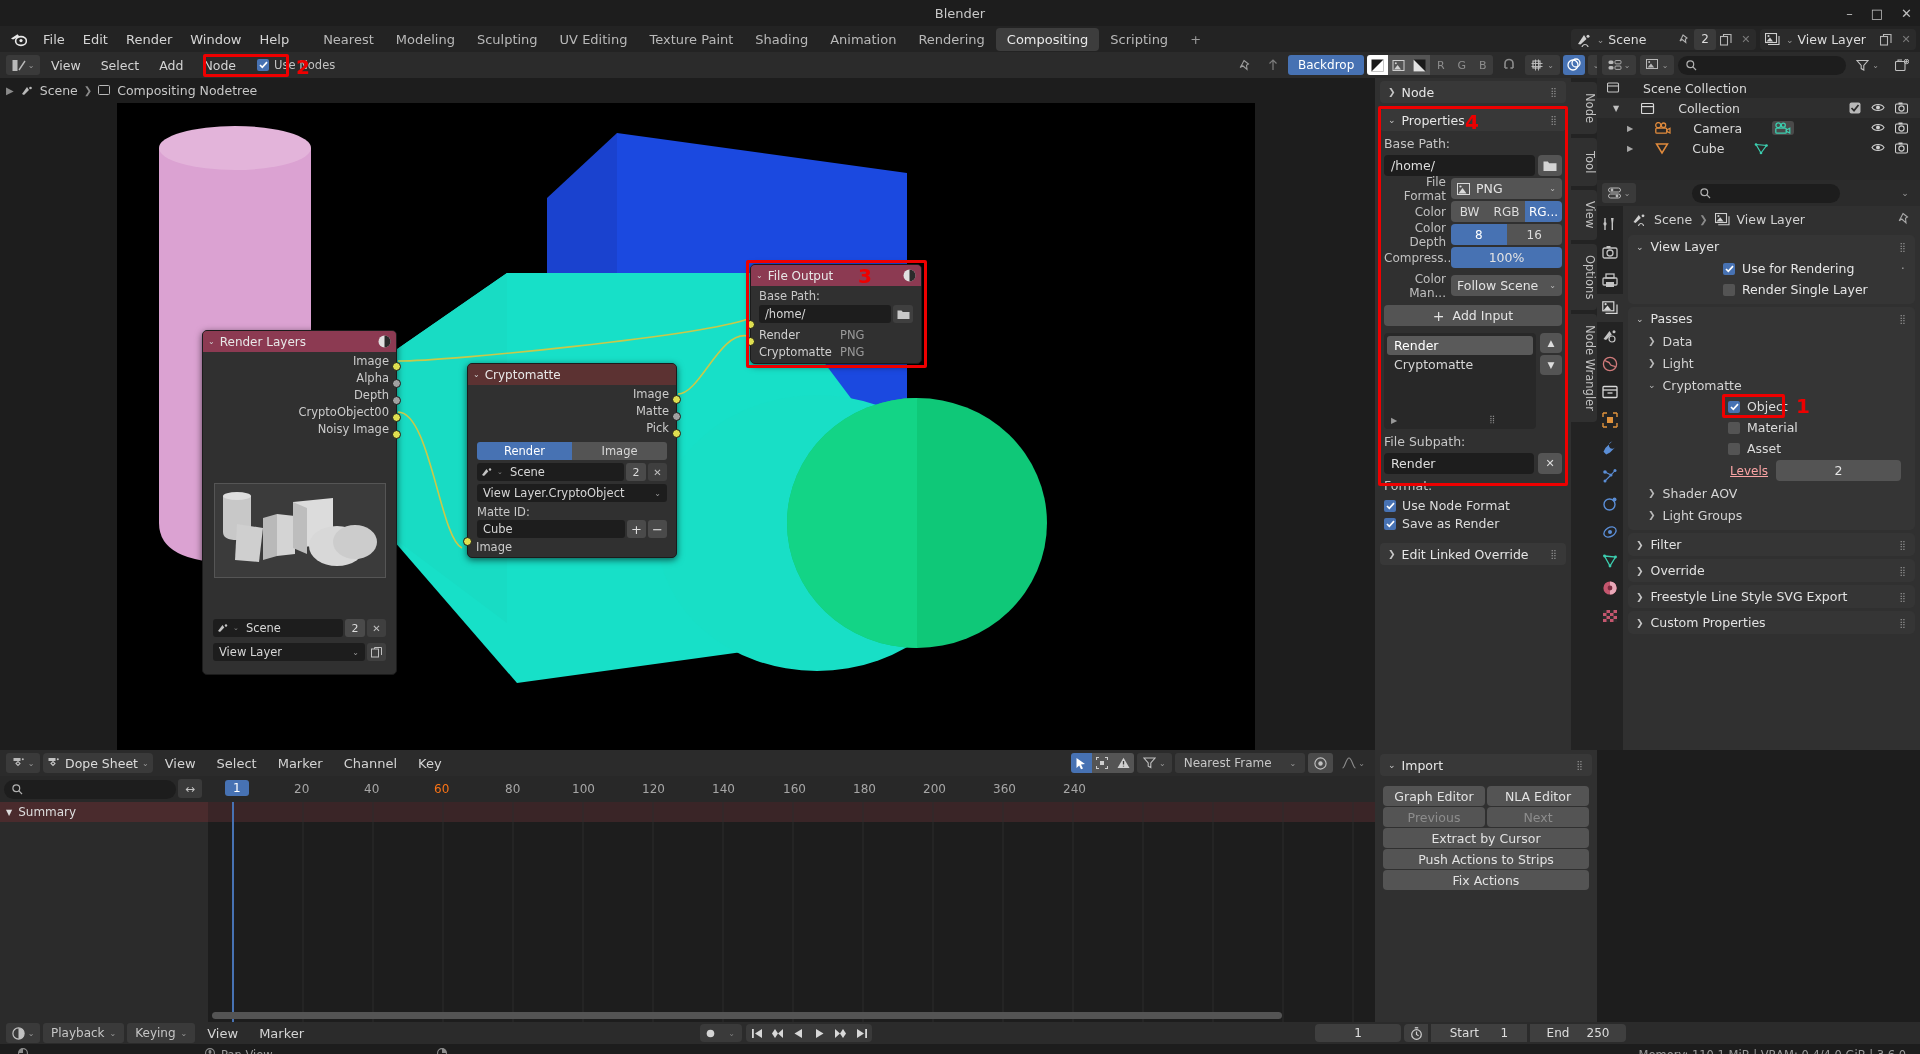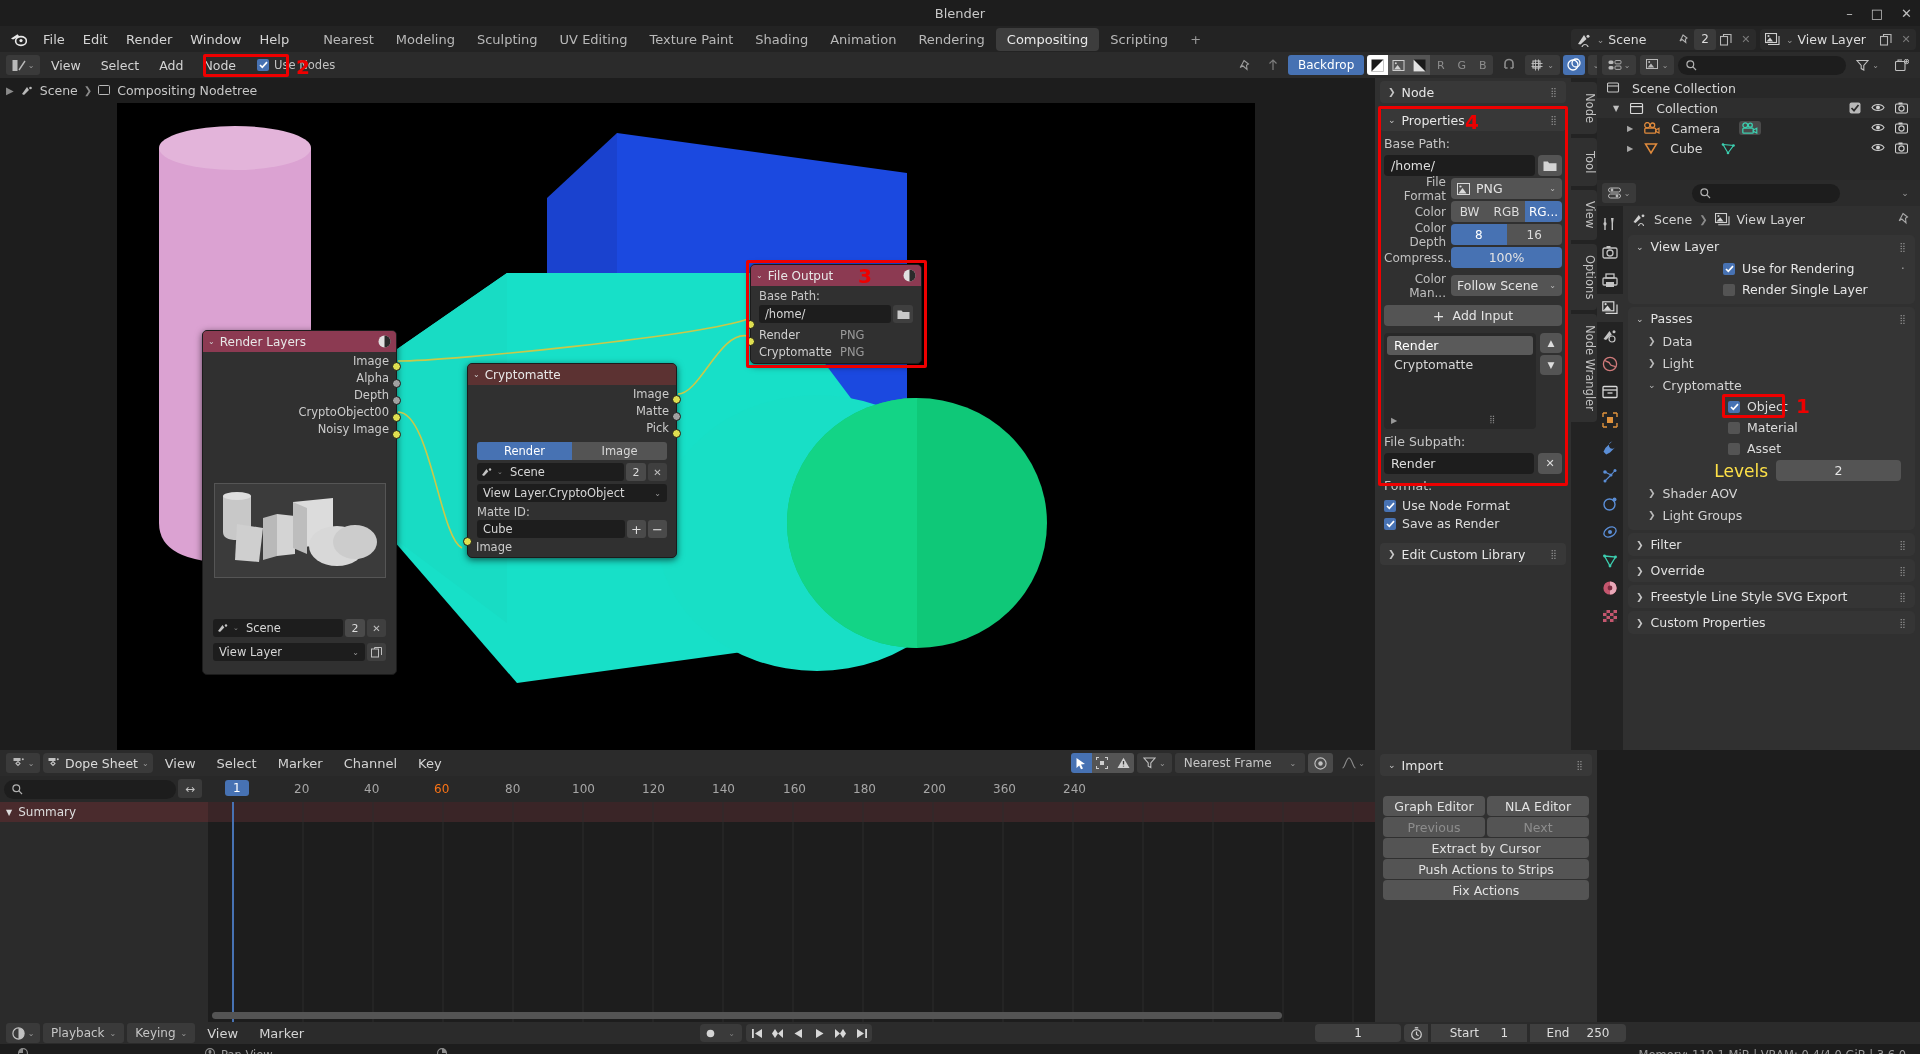--- a/index.html
+++ b/index.html
@@ -108,38 +108,38 @@
   .pseg > div.on { background:#4772b3; color:#fff;}
   .pbtn { margin:4px 9px; height:21px; background:#545454; border-radius:4px; display:flex; align-items:center; justify-content:center; gap:8px; font-size:12.5px; color:#e4e4e4;}
   .plist { margin:3px 9px; background:#282828; border-radius:4px; height:96px; position:relative; padding:3px;}
   .plist .it { height:19px; display:flex; align-items:center; padding:0 7px; font-size:12.5px; color:#d6d6d6; border-radius:3px;}
   .plist .it.sel { background:#5a5a5a; color:#fff;}
   .cbrow { display:flex; align-items:center; gap:6px; margin:3px 9px; font-size:12.5px; color:#dcdcdc;}
 
   
   .outliner { position:absolute; left:1597px; top:52px; width:323px; height:128px; background:#282828;}
   .out-hdr { height:26px; background:#2b2b2b; display:flex; align-items:center; padding:0 5px; gap:4px;}
-  .out-row { height:20px; display:flex; align-items:center; font-size:12.5px; color:#d8d8d8; padding-left:6px; gap:11px;}
+  .out-row { height:20px; display:flex; align-items:center; font-size:12.5px; color:#d8d8d8; padding-left:6px; gap:22px;}
   .out-row .eye { margin-left:auto; display:flex; gap:10px; padding-right:12px;}
   .searchbox { flex:1; background:#1d1d1d; border-radius:11px; height:19px; display:flex; align-items:center; padding:0 8px; gap:5px;}
 
   
   .props { position:absolute; left:1597px; top:180px; width:323px; height:570px; background:#303030;}
   .props-hdr { height:26px; background:#2b2b2b; display:flex; align-items:center; padding:0 5px; gap:6px;}
   .props-nav { position:absolute; left:0; top:26px; width:26px; height:544px; background:#232323; padding-top:4px;}
   .pnav-i { width:26px; height:28px; display:flex; align-items:center; justify-content:center; }
   .pnav-i.act { background:#303030; }
   .props-body { position:absolute; left:26px; top:26px; width:297px; height:544px; overflow:hidden;}
   .bcrow { height:26px; display:flex; align-items:center; gap:7px; padding:0 9px; font-size:12.5px; color:#d2d2d2;}
   .ppanel { background:#353535; border-radius:5px; margin:3px 5px; padding-bottom:4px;}
   .pp-hd { height:23px; display:flex; align-items:center; gap:7px; padding:0 8px; font-size:12.5px; color:#e2e2e2;}
   .sub-hd { height:22px; display:flex; align-items:center; gap:7px; padding:0 8px 0 20px; font-size:12.5px; color:#d4d4d4;}
   .ppcb { display:flex; align-items:center; gap:7px; font-size:12.5px; color:#dcdcdc; height:21px;}
   .lvlrow { display:flex; align-items:center; gap:8px; height:23px; padding:0 14px 0 0; }
-  .lvlrow .l { width:140px; text-align:right; font-size:17px; color:#fde047;}
+  .lvlrow .l { width:140px; text-align:right; font-size:12px; color:#fca5a5;text-decoration:underline;}
   .lvlrow .v { flex:1; background:#545454; border-radius:4px; height:21px; display:flex; align-items:center; justify-content:center; font-size:12.5px; color:#e6e6e6;}
 
   
   .dope { position:absolute; left:0; top:750px; width:1375px; height:272px; background:#232323;}
   .dope-hdr { height:26px; background:#2b2b2b; display:flex; align-items:center; padding:0 6px; gap:3px;}
   .dope-sub { height:26px; background:#282828; display:flex; align-items:center; position:relative;}
   .chan-col { position:absolute; left:0; top:52px; width:208px; bottom:0; background:#2b2b2b;}
   .chan-row { height:20px; display:flex; align-items:center; gap:6px; padding-left:6px; font-size:12px; color:#ddd; background:#4a2b2d;}
   .keyarea { position:absolute; left:208px; top:52px; right:0; bottom:0; background:#1d1d1d;}
   .dope-right { position:absolute; right:4px; top:3px; display:flex; align-items:center; gap:3px;}
@@ -642,21 +642,21 @@
       <div class="chk">
         <svg width="9" height="8" viewBox="0 0 9 8">
             <path d="M1 4 L3.3 6.3 L8 1.2" stroke="#fff" stroke-width="1.7" fill="none"></path>
           </svg>
       </div>
       <span>Save as Render</span>
     </div>
 
     <div class="panel-hd" style="margin-top:12px;">
       <span class="tri">❯</span>
-      <span>Edit Custom Library</span>
+      <span>Edit Linked Override</span>
       <span class="grip">⣿</span>
     </div>
 
     <div class="annot" style="left:3px; top:28px; width:190px; height:380px;"></div>
     <div class="anum" style="left:90px; top:32px;">4</div>
   </div>
 
   <div class="ptab-col">
     <div class="ptab" style="top:4px; height:52px;">Node</div>
     <div class="ptab" style="top:60px; height:48px;">Tool</div>
@@ -1201,21 +1201,21 @@
       </div>
     </div>
   </div>
 
   <div class="tlpanel">
     <div class="panel-hd" style="margin-top:4px;">
       <span class="tri">⌄</span>
       <span>Import</span>
       <span class="grip">⣿</span>
     </div>
-    <div class="tl-split" style="margin-top:20px;">
+    <div class="tl-split" style="margin-top:10px;">
       <div>Graph Editor</div>
       <div>NLA Editor</div>
     </div>
     <div class="tl-split">
       <div class="dim">Previous</div>
       <div class="dim">Next</div>
     </div>
     <div class="tl-btn">Extract by Cursor</div>
     <div class="tl-btn">Push Actions to Strips</div>
     <div class="tl-btn">Fix Actions</div>

